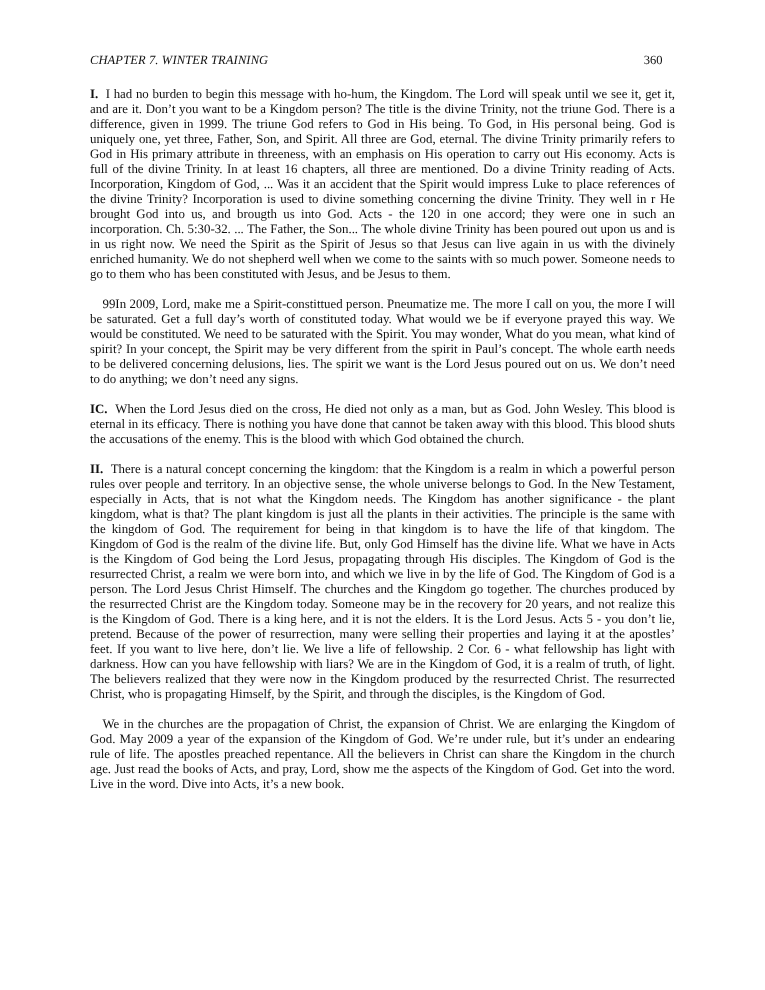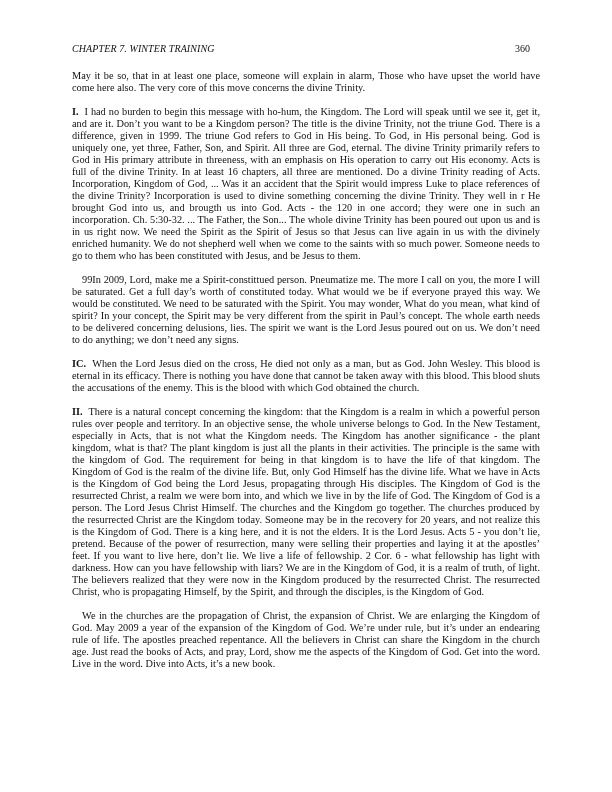--- a/index.html
+++ b/index.html
@@ -21,23 +21,20 @@
 <body>
 
 <div class="page">
   <div class="header">
     <span class="title">CHAPTER 7.  WINTER TRAINING</span>
     <span class="pnum">360</span>
   </div>
 
   <div class="body">
     <p>
-      <span>May it be so, that in at least one place, someone will explain in alarm, Those who have upset the world have come here also. The very core of this move concerns the divine Trinity.</span>
-    </p>
-    <p>
       <span class="lbl">I.</span>&nbsp;&nbsp;<span>I had no burden to begin this message with ho-hum, the Kingdom. The Lord will speak until we see it, get it, and are it. Don’t you want to be a Kingdom person? The title is the divine Trinity, not the triune God. There is a difference, given in 1999. The triune God refers to God in His being. To God, in His personal being. God is uniquely one, yet three, Father, Son, and Spirit. All three are God, eternal. The divine Trinity primarily refers to God in His primary attribute in threeness, with an emphasis on His operation to carry out His economy. Acts is full of the divine Trinity. In at least 16 chapters, all three are mentioned. Do a divine Trinity reading of Acts. Incorporation, Kingdom of God, ... Was it an accident that the Spirit would impress Luke to place references of the divine Trinity? Incorporation is used to divine something concerning the divine Trinity. They well in r He brought God into us, and brougth us into God. Acts - the 120 in one accord; they were one in such an incorporation. Ch. 5:30-32. ... The Father, the Son... The whole divine Trinity has been poured out upon us and is in us right now. We need the Spirit as the Spirit of Jesus so that Jesus can live again in us with the divinely enriched humanity. We do not shepherd well when we come to the saints with so much power. Someone needs to go to them who has been constituted with Jesus, and be Jesus to them.</span>
     </p>
     <p class="indent">
       <span>99In 2009, Lord, make me a Spirit-constittued person. Pneumatize me. The more I call on you, the more I will be saturated. Get a full day’s worth of constituted today. What would we be if everyone prayed this way. We would be constituted. We need to be saturated with the Spirit. You may wonder, What do you mean, what kind of spirit? In your concept, the Spirit may be very different from the spirit in Paul’s concept. The whole earth needs to be delivered concerning delusions, lies. The spirit we want is the Lord Jesus poured out on us. We don’t need to do anything; we don’t need any signs.</span>
     </p>
     <p>
       <span class="lbl">IC.</span>&nbsp;&nbsp;<span>When the Lord Jesus died on the cross, He died not only as a man, but as God. John Wesley. This blood is eternal in its efficacy. There is nothing you have done that cannot be taken away with this blood. This blood shuts the accusations of the enemy. This is the blood with which God obtained the church.</span>
     </p>
     <p>
       <span class="lbl">II.</span>&nbsp;&nbsp;<span>There is a natural concept concerning the kingdom: that the Kingdom is a realm in which a powerful person rules over people and territory. In an objective sense, the whole universe belongs to God. In the New Testament, especially in Acts, that is not what the Kingdom needs. The Kingdom has another significance - the plant kingdom, what is that? The plant kingdom is just all the plants in their activities. The principle is the same with the kingdom of God. The requirement for being in that kingdom is to have the life of that kingdom. The Kingdom of God is the realm of the divine life. But, only God Himself has the divine life. What we have in Acts is the Kingdom of God being the Lord Jesus, propagating through His disciples. The Kingdom of God is the resurrected Christ, a realm we were born into, and which we live in by the life of God. The Kingdom of God is a person. The Lord Jesus Christ Himself. The churches and the Kingdom go together. The churches produced by the resurrected Christ are the Kingdom today. Someone may be in the recovery for 20 years, and not realize this is the Kingdom of God. There is a king here, and it is not the elders. It is the Lord Jesus. Acts 5 - you don’t lie, pretend. Because of the power of resurrection, many were selling their properties and laying it at the apostles’ feet. If you want to live here, don’t lie. We live a life of fellowship. 2 Cor. 6 - what fellowship has light with darkness. How can you have fellowship with liars? We are in the Kingdom of God, it is a realm of truth, of light. The believers realized that they were now in the Kingdom produced by the resurrected Christ. The resurrected Christ, who is propagating Himself, by the Spirit, and through the disciples, is the Kingdom of God.</span>

